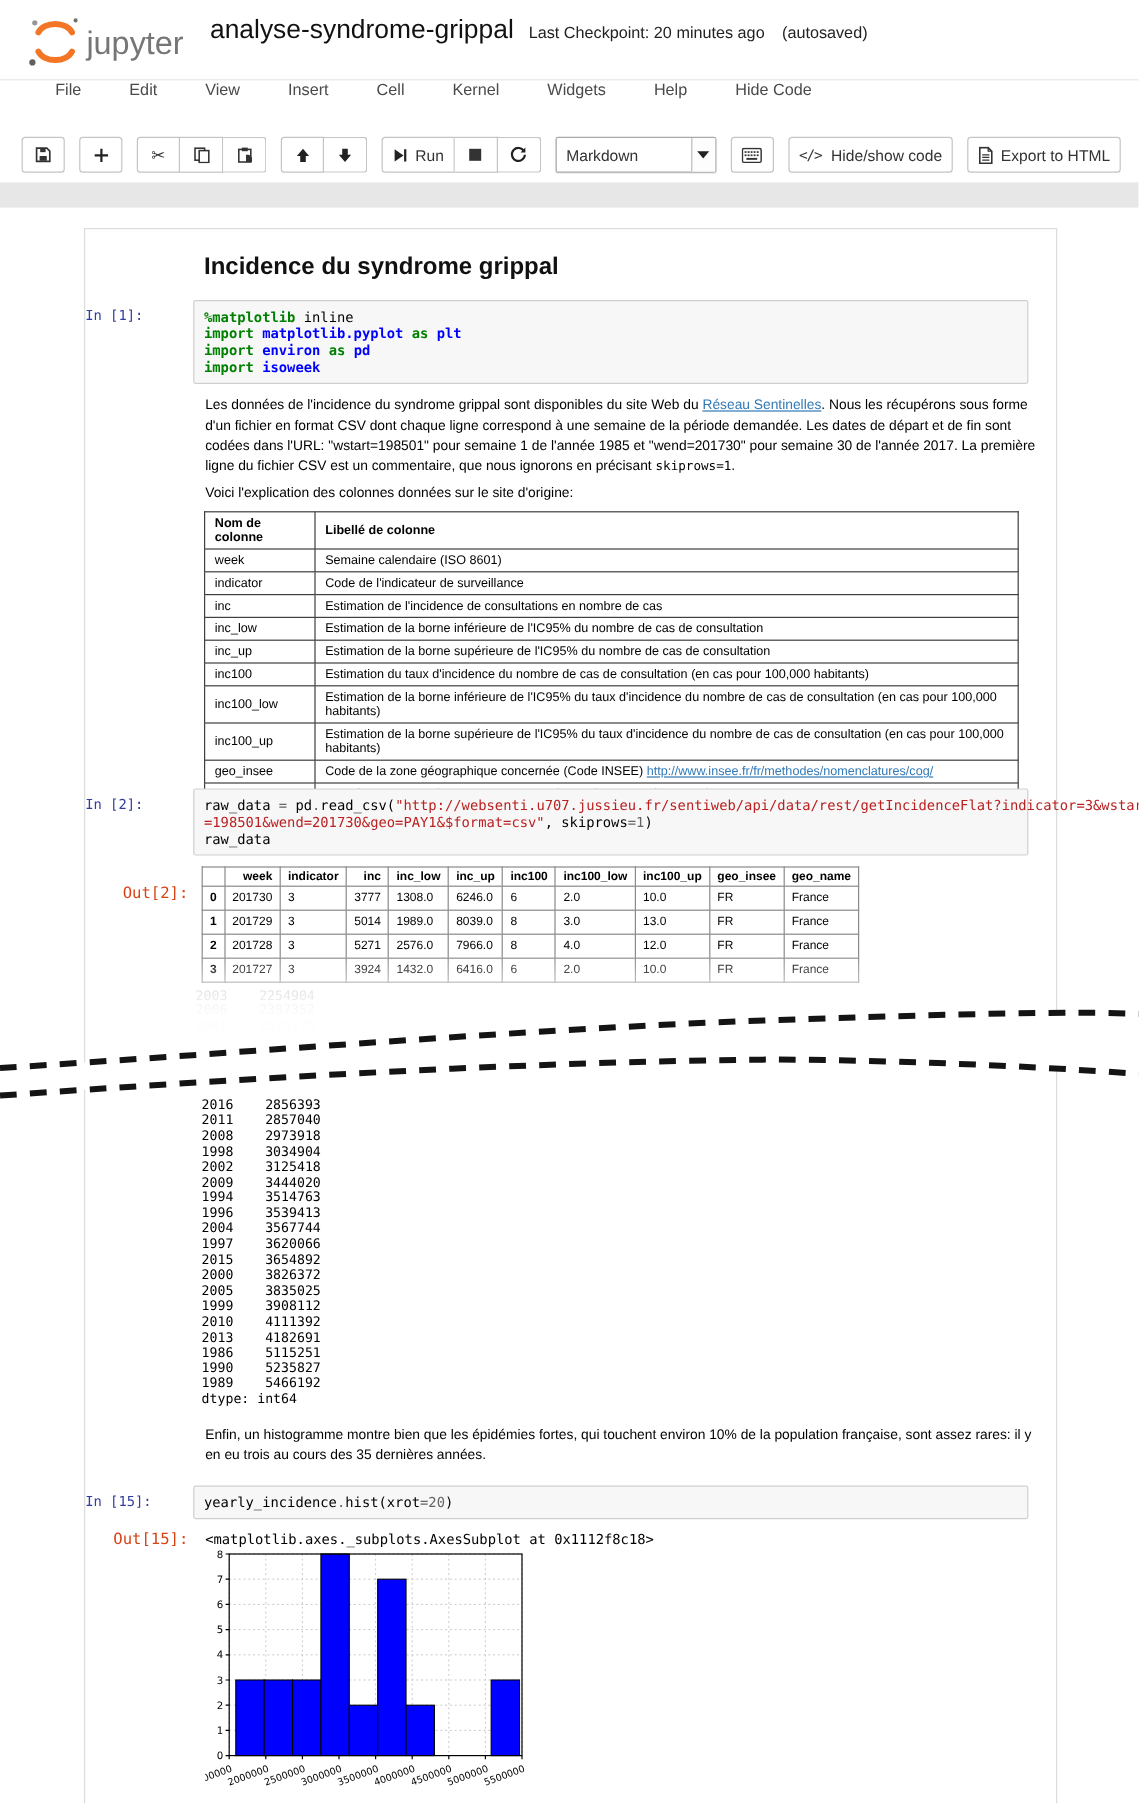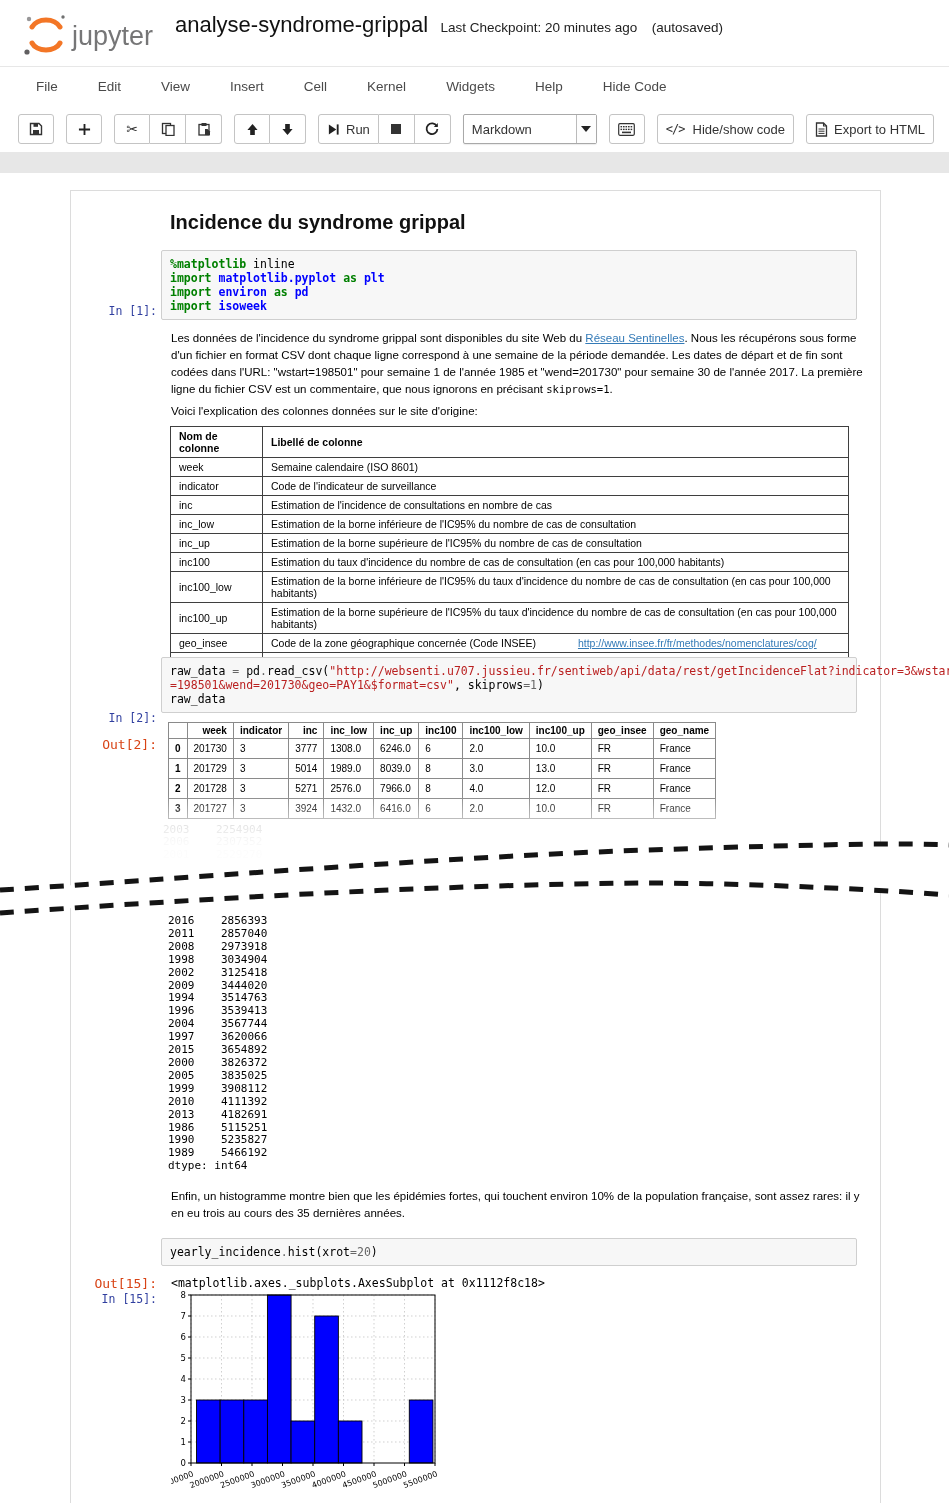--- a/index.html
+++ b/index.html
@@ -10,21 +10,21 @@
   
   .nb-header { position:absolute; top:0; left:0; width:949px; height:66px; background:#fff; }
   .logo { position:absolute; left:22px; top:12px; width:150px; height:46px; }
   .logo text { font-family:"Liberation Sans", sans-serif; fill:#767677; }
   .title-wrap { position:absolute; left:175px; top:12px; white-space:nowrap; }
   .nb-title { font-size:22px; color:#111; }
   .nb-checkpoint { font-size:13.5px; color:#222; margin-left:8px; }
   .nb-autosaved { font-size:13.5px; color:#222; margin-left:10px; }
 
   
-  .menubar { position:absolute; top:66px; left:0; width:949px; height:40px; border-top:1px solid #e7e7e7; background:#fff; display:flex; align-items:center; padding-left:22px; }
+  .menubar { position:absolute; top:66px; left:0; width:949px; height:40px; border-top:1px solid #e7e7e7; background:#fff; display:flex; align-items:flex-start; padding-left:32px; }
   .menu-item { font-size:13.5px; color:#4a4a4a; padding:0 14px; margin-right:12px; cursor:pointer; }
 
   
   .toolbar { position:absolute; top:107px; left:0; width:949px; height:44px; display:flex; align-items:center; padding-left:18px; background:#fff; }
   .tb-group { display:flex; margin-right:12px; }
   .tb-btn { height:30px; min-width:36px; background:#fff; border:1px solid #c4c4c4; border-left-width:0; display:flex; align-items:center; justify-content:center; padding:0 8px; font-size:13px; color:#333; cursor:pointer; }
   .tb-group .tb-btn:first-child { border-left-width:1px; border-top-left-radius:3px; border-bottom-left-radius:3px; }
   .tb-group .tb-btn:last-child { border-top-right-radius:3px; border-bottom-right-radius:3px; }
   .tb-btn svg { display:block; }
   .tb-label { margin-left:6px; white-space:nowrap; }
@@ -34,39 +34,39 @@
   .sel-arrow .tri { width:0; height:0; border-left:5px solid transparent; border-right:5px solid transparent; border-top:6px solid #222; }
   .code-tag { font-size:12px; color:#333; letter-spacing:-1px; margin-right:2px; font-family:"DejaVu Sans Mono", monospace; }
 
   .gray-band { position:absolute; top:152px; left:0; width:949px; height:21px; background:#e7e7e7; }
 
   
   .panel { position:absolute; left:70px; top:190px; width:811px; height:1330px; background:#fff; border:1px solid #dcdcdc; }
   .abs { position:absolute; }
   h1.nb-h1 { font-size:20px; font-weight:bold; color:#111; }
 
-  .prompt-in { font-family:"DejaVu Sans Mono", monospace; font-size:11.5px; color:#303F9F; text-align:right; width:86px;margin-top:48px; }
+  .prompt-in { font-family:"DejaVu Sans Mono", monospace; font-size:11.5px; color:#303F9F; width:86px; }
   .prompt-out { font-family:"DejaVu Sans Mono", monospace; font-size:13px; color:#D84315; text-align:right; width:86px; }
   .codebox { background:#f7f7f7; border:1px solid #cfcfcf; border-radius:2px; padding:6px 8px; font-family:"DejaVu Sans Mono", monospace; font-size:11.5px; line-height:14px; white-space:pre; color:#000; }
   .tk-k { color:#008000; font-weight:bold; }
   .tk-n { color:#0000ff; font-weight:bold; }
   .tk-m { color:#008000; font-weight:bold; }
   .tk-s { color:#BA2121; }
   .tk-o { color:#666; }
   .tk-num { color:#666; }
   .tk-p { color:#000; }
 
   .md { font-size:11.5px; line-height:17px; color:#000; }
   .md a { color:#337ab7; text-decoration:underline; cursor:pointer; }
   .md code { font-family:"DejaVu Sans Mono", monospace; font-size:10.5px; }
 
   table.doc-table { border-collapse:collapse; font-size:10.5px; color:#000; }
   table.doc-table th, table.doc-table td { border:1px solid #3f3f3f; padding:3px 8px; text-align:left; vertical-align:middle; height:18px; }
   table.doc-table th { font-weight:bold; }
-  table.doc-table a { color:#337ab7; text-decoration:underline;margin-left:39px; }
+  table.doc-table a { color:#337ab7; text-decoration:underline; }
 
   table.df-table { border-collapse:collapse; font-size:10px; color:#000; background:#fff; position:relative; z-index:2; }
   table.df-table th, table.df-table td { border:1px solid #8a8a8a; padding:4px 6px; text-align:left; background:#fff; }
   table.df-table thead th { font-weight:bold; height:14px; padding:2px 6px; }
   table.df-table tbody th { font-weight:bold; }
   table.df-table td, table.df-table tbody th { height:18px; }
   .th-r { text-align:right !important; }
 
   .mono-out { font-family:"DejaVu Sans Mono", monospace; font-size:11px; line-height:12.9px; color:#000; white-space:pre; }
   .faint-line { font-family:"DejaVu Sans Mono", monospace; font-size:11px; line-height:12.4px; white-space:pre; color:#8f8f8f; }

